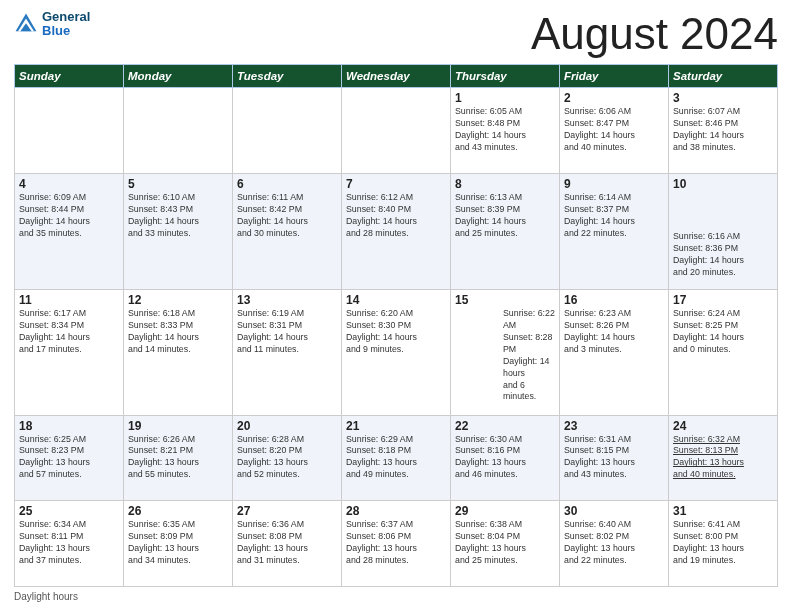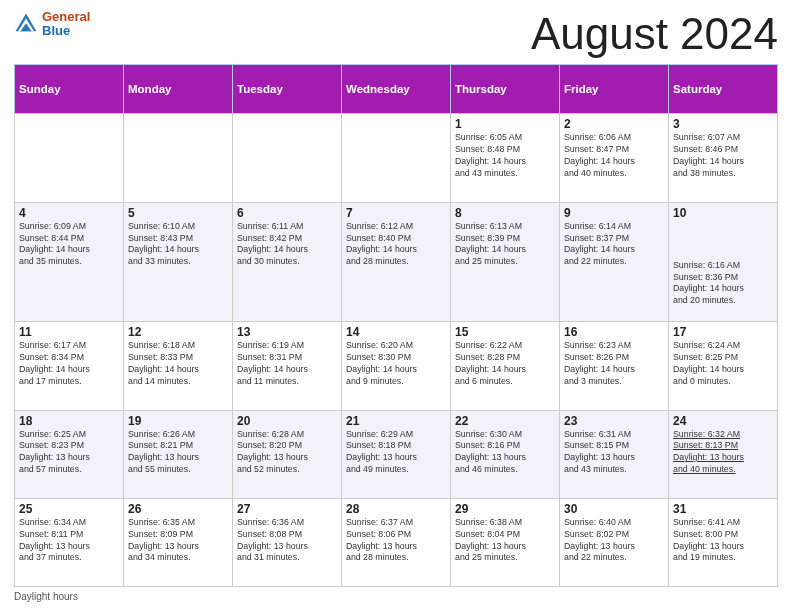--- a/index.html
+++ b/index.html
@@ -28,21 +28,21 @@
       align-items: center;
       gap: 2px;
     }
     .logo-text {
       display: flex;
       flex-direction: column;
       font-size: 14px;
       font-weight: bold;
       line-height: 1.1;
     }
-    .logo-general { color: #c2410c; font-size: 13px; }
+    .logo-general { color: #0c4a6e; font-size: 13px; }
     .logo-blue { color: #1a6bbf; font-size: 13px; }
     .logo-icon {
       width: 24px;
       height: 24px;
       margin-right: 2px;
     }
     .title-block {
       text-align: right;
     }
     .title-month {
@@ -55,27 +55,28 @@
       font-size: 15px;
       color: #555;
     }
     .calendar {
       flex: 1;
       border-collapse: collapse;
       width: 100%;
       table-layout: fixed;
     }
     .calendar thead tr th {
-      background-color: #a21caf;
+      background-color: #14532d;
       color: #fff;
       font-size: 11.5px;
       font-weight: bold;
-      padding: 18px 4px;
+      padding: 5px 4px;
       text-align: left;
       border: 1px solid #b0c8e8;
+      font-style: italic;
     }
     .calendar tbody tr td {
       border: 1px solid #ccc;
       vertical-align: top;
       padding: 3px 4px;
       font-size: 9px;
       color: #333;
       height: 80px;
     }
     .calendar tbody tr td.empty {
@@ -244,21 +245,21 @@
           </td>
           <td>
             <span class="day-number">14</span>
             <div class="day-info" style="white-space: pre-line;">Sunrise: 6:20 AM
 Sunset: 8:30 PM
 Daylight: 14 hours
 and 9 minutes.</div>
           </td>
           <td>
             <span class="day-number">15</span>
-            <div class="day-info" style="white-space: pre-line;">Sunrise: 6:22 AM
+            <div class="day-info" style="white-space: pre-line; margin-left: 48px;">Sunrise: 6:22 AM
 Sunset: 8:28 PM
 Daylight: 14 hours
 and 6 minutes.</div>
           </td>
           <td>
             <span class="day-number">16</span>
             <div class="day-info" style="white-space: pre-line;">Sunrise: 6:23 AM
 Sunset: 8:26 PM
 Daylight: 14 hours
 and 3 minutes.</div>

